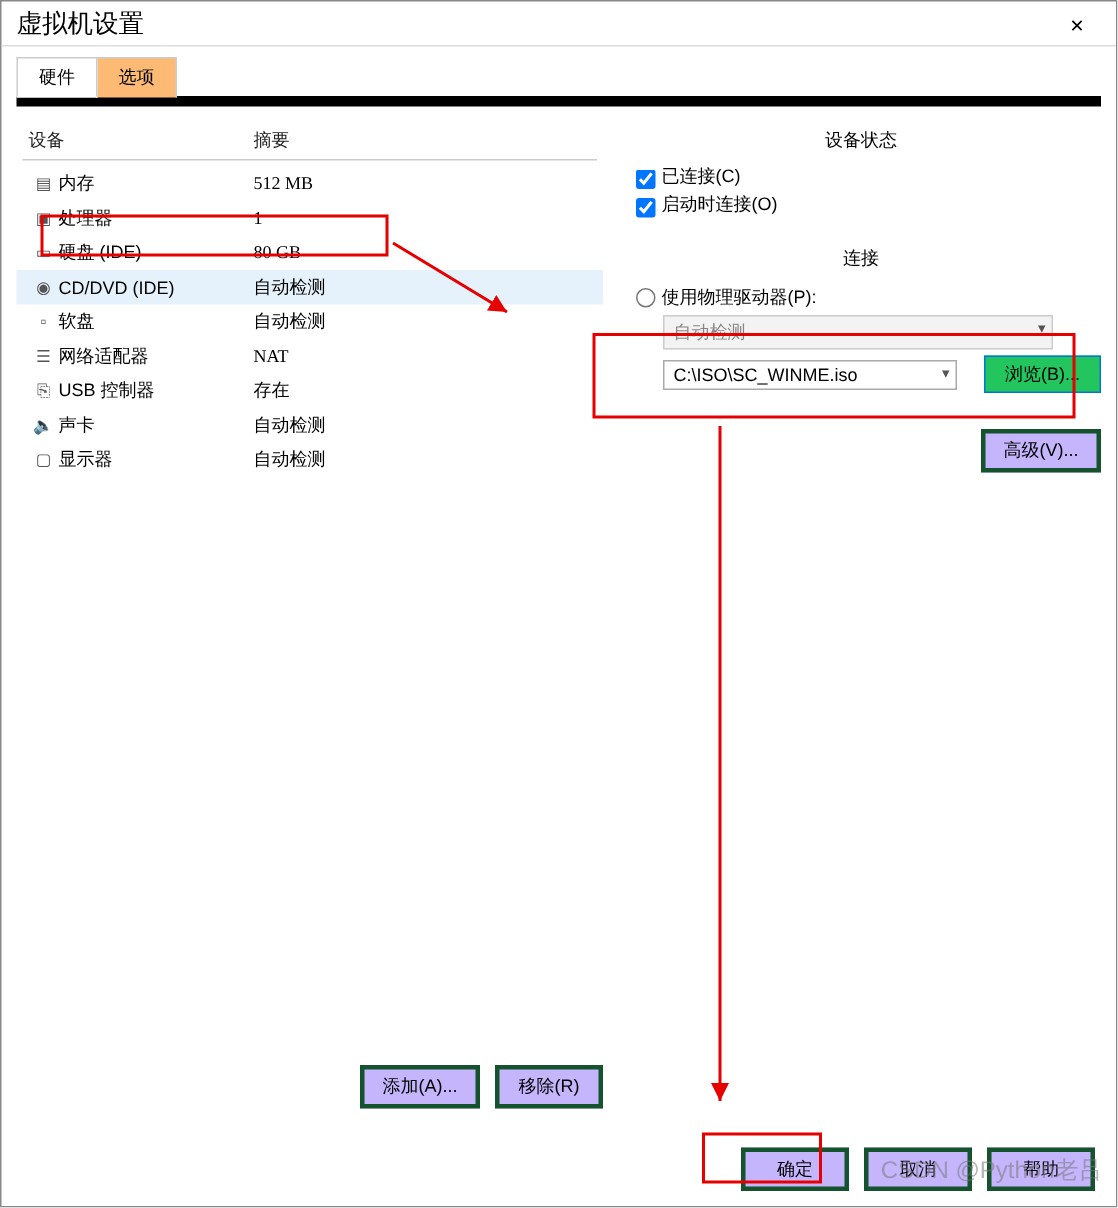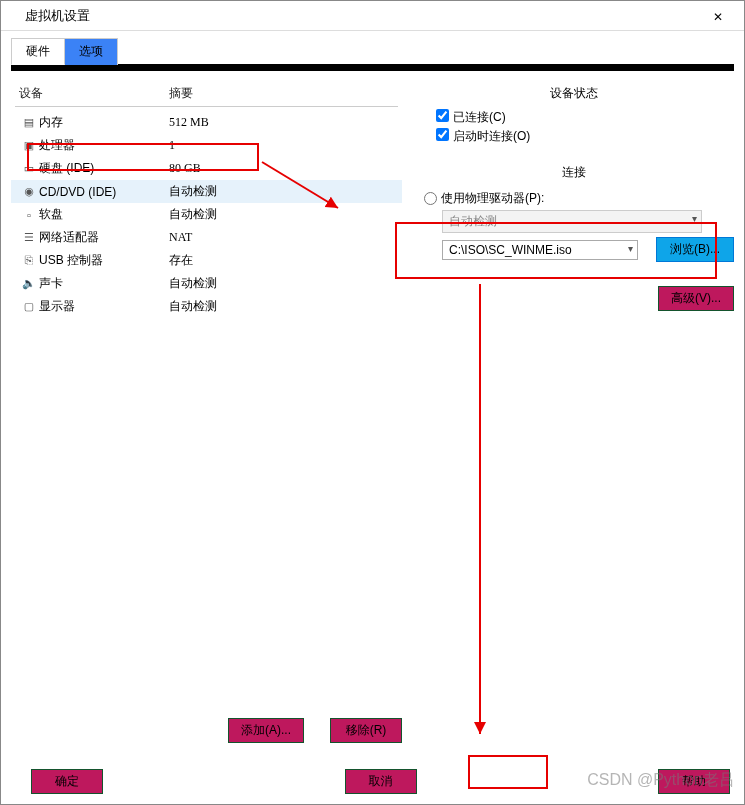--- a/index.html
+++ b/index.html
@@ -1,51 +1,51 @@
 <!DOCTYPE html>
 <html><head>
 <meta charset="utf-8">
 <style>
   * { box-sizing: border-box; font-family: "Microsoft YaHei", "Segoe UI", sans-serif; font-size: 12px; }
   body { margin: 0; background: #fff; width: 745px; height: 805px; overflow: hidden; position: relative; }
   .window { width: 745px; height: 805px; border: 1px solid #888; background: #fff; display: flex; flex-direction: column; }
   .titlebar { height: 30px; display: flex; align-items: center; justify-content: space-between; padding: 0 6px 0 10px; border-bottom: 1px solid #ddd; }
-  .titlebar .title { font-size: 13px; margin-left: 14px; }
+  .titlebar .title { font-size: 17px; }
   .titlebar .close { width: 40px; text-align: center; font-size: 14px; cursor: pointer; }
   .content { flex: 1; padding: 6px 10px 10px 10px; display: flex; flex-direction: column; }
   .tabs { display: flex; border-bottom: 7px solid #000000; }
   .tab { padding: 4px 14px; border: 1px solid #ccc; border-bottom: none; background: #fff; margin-right: -1px; cursor: pointer; position: relative; top: 1px; }
   .tab.active { background: #fff; z-index: 2; border-bottom: 1px solid #fff; }
-  .tab:not(.active) { background: #3b82f6; }
+  .tab:not(.active) { background: #fdba74; }
   .panes { flex: 1; display: flex; gap: 12px; padding-top: 10px; }
   .left-pane { flex: 1; display: flex; flex-direction: column; }
   .right-pane { width: 320px; display: flex; flex-direction: column; }
   .device-header { display: flex; padding: 4px 8px; color: #222; font-weight: normal; }
   .col-dev { width: 150px; }
   .col-sum { flex: 1; }
   .device-list { flex: 1; }
   .device-row { display: flex; align-items: center; padding: 3px 8px; cursor: pointer; }
   .device-row.selected { background: #e6f2fb; }
   .device-row .iconcell { width: 20px; display: flex; justify-content: center; color: #666; }
   .device-row .name { width: 130px; }
   .device-row .summary { flex: 1; font-family: Liberation Serif, serif; }
   .left-buttons { display: flex; justify-content: flex-end; gap: 10px; padding: 6px 0; }
-  .btn { border: 1px solid #14532d; background: #be185d; padding: 3px 12px; cursor: pointer; min-width: 72px; text-align: center; margin-left: 16px; }
-  .btn2 { border: 1px solid #0078d7; background: #0ea5e9; padding: 3px 13px; cursor: pointer; min-width: 72px; text-align: left; }
+  .btn { border: 3px solid #14532d; background: #c4b5fd; padding: 3px 12px; cursor: pointer; min-width: 72px; text-align: center; }
+  .btn2 { border: 1px solid #0078d7; background: #22c55e; padding: 3px 13px; cursor: pointer; min-width: 72px; text-align: left; }
   .group-title { margin: 4px 0 6px 0; text-align: center; }
   .group { margin-bottom: 14px; }
-  .chk-row { display: flex; align-items: flex-start; gap: 4px; margin-left: 22px; padding: 1px 0; }
+  .chk-row { display: flex; align-items: flex-end; gap: 4px; margin-left: 10px; padding: 1px 0; }
   .radio-row { display: flex; align-items: center; gap: 4px; margin-left: 10px; padding: 3px 0; }
   .combo { border: 1px solid #aaa; background: #fff; padding: 2px 18px 2px 6px; position: relative; cursor: pointer; display: inline-block; }
   .combo::after { content: "▾"; position: absolute; right: 4px; color: #555; font-size: 10px; }
   .combo.disabled { background: #f3f3f3; color: #888; border-color: #ccc; }
   .iso-line { display: flex; gap: 18px; margin-left: 28px; margin-top: 4px; align-items: center; }
   .iso-line .combo { flex: 1; }
   .right-align { display: flex; justify-content: flex-end; gap: 10px; padding-top: 10px; }
-  .footer { display: flex; justify-content: space-between; gap: 10px; padding: 10px 14px; }
+  .footer { display: flex; justify-content: flex-end; gap: 10px; padding: 10px 14px; }
   
   .ann { position: absolute; border: 2px solid #e60000; pointer-events: none; }
   .arrow { position: absolute; pointer-events: none; }
   .watermark { position: absolute; right: 10px; bottom: 14px; color: rgba(120,120,120,0.55); font-size: 16px; pointer-events: none; }
   
   .ic { font-size: 11px; color: #555; }
   
   input[type="checkbox"], input[type="radio"] { margin: 0; }
   label { cursor: pointer; }
   

